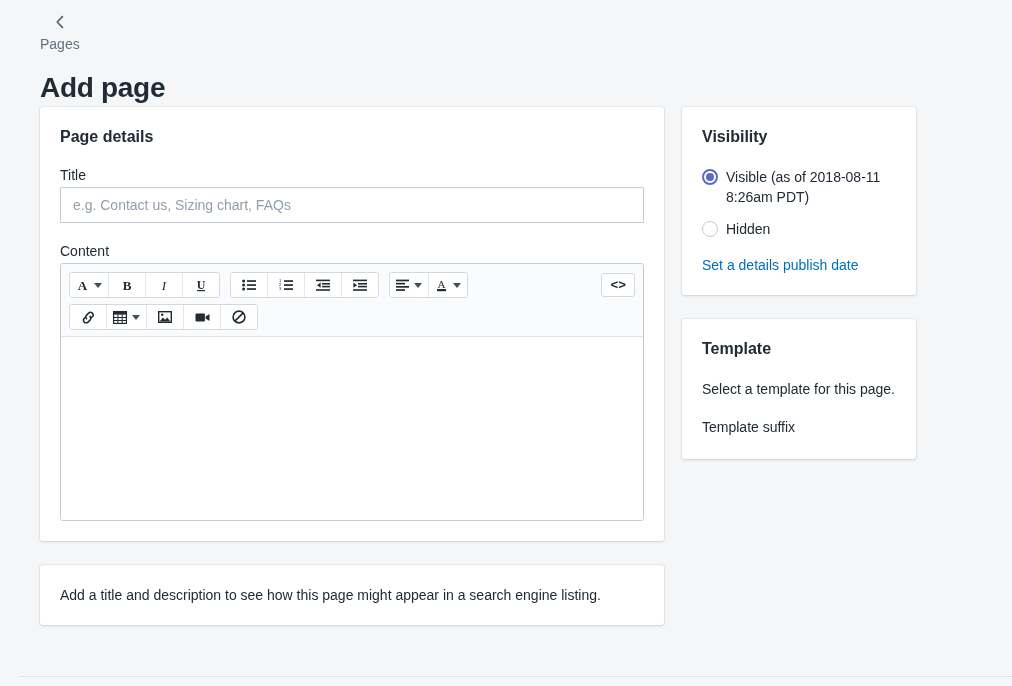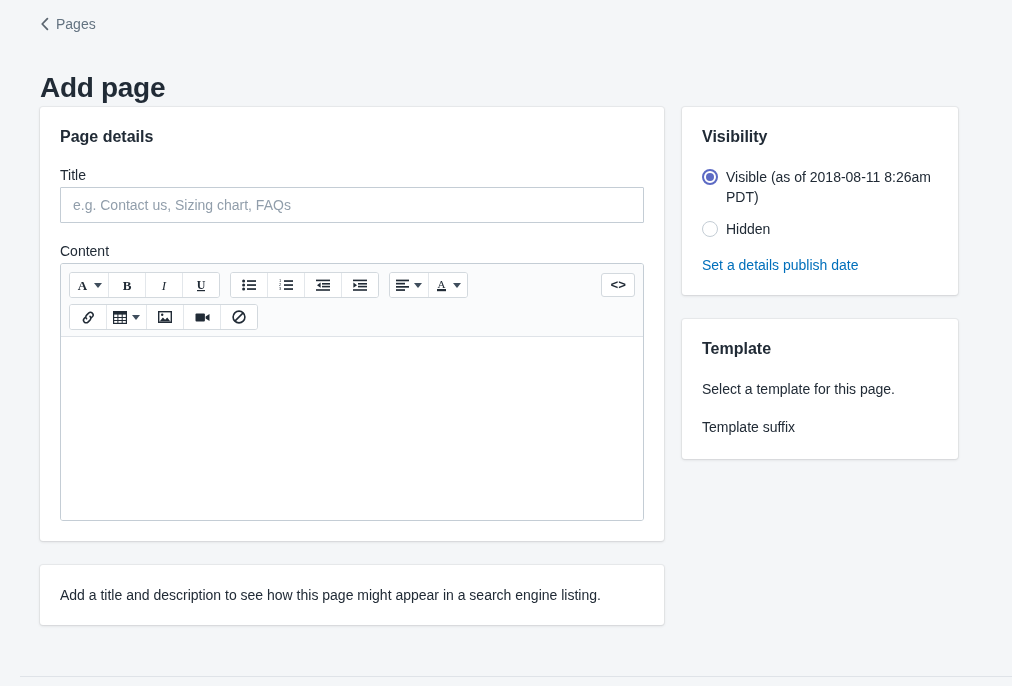--- a/index.html
+++ b/index.html
@@ -18,20 +18,21 @@
 
   
   .breadcrumb {
     position: absolute;
     left: 40px;
     top: 15px;
     display: flex;
     align-items: center;
     gap: 6px;
     cursor: pointer;
+    flex-direction: column;
   }
   .breadcrumb .chev {
     display: inline-block;
     width: 10px;
     height: 14px;
     position: relative;
     flex: 0 0 auto;
   }
   .breadcrumb .chev svg { display: block; }
   .breadcrumb-label {
@@ -61,21 +62,21 @@
   .col-primary {
     position: absolute;
     left: 40px;
     top: 0;
     width: 624px;
   }
   .col-secondary {
     position: absolute;
     left: 682px;
     top: 0;
-    width: 276px;
+    width: 234px;
   }
 
   
   .card {
     background: #ffffff;
     border-radius: 3px;
     box-shadow: 0 0 0 1px rgba(63,63,68,0.05), 0 1px 3px 0 rgba(63,63,68,0.15);
     box-sizing: border-box;
   }
   .card-section {

